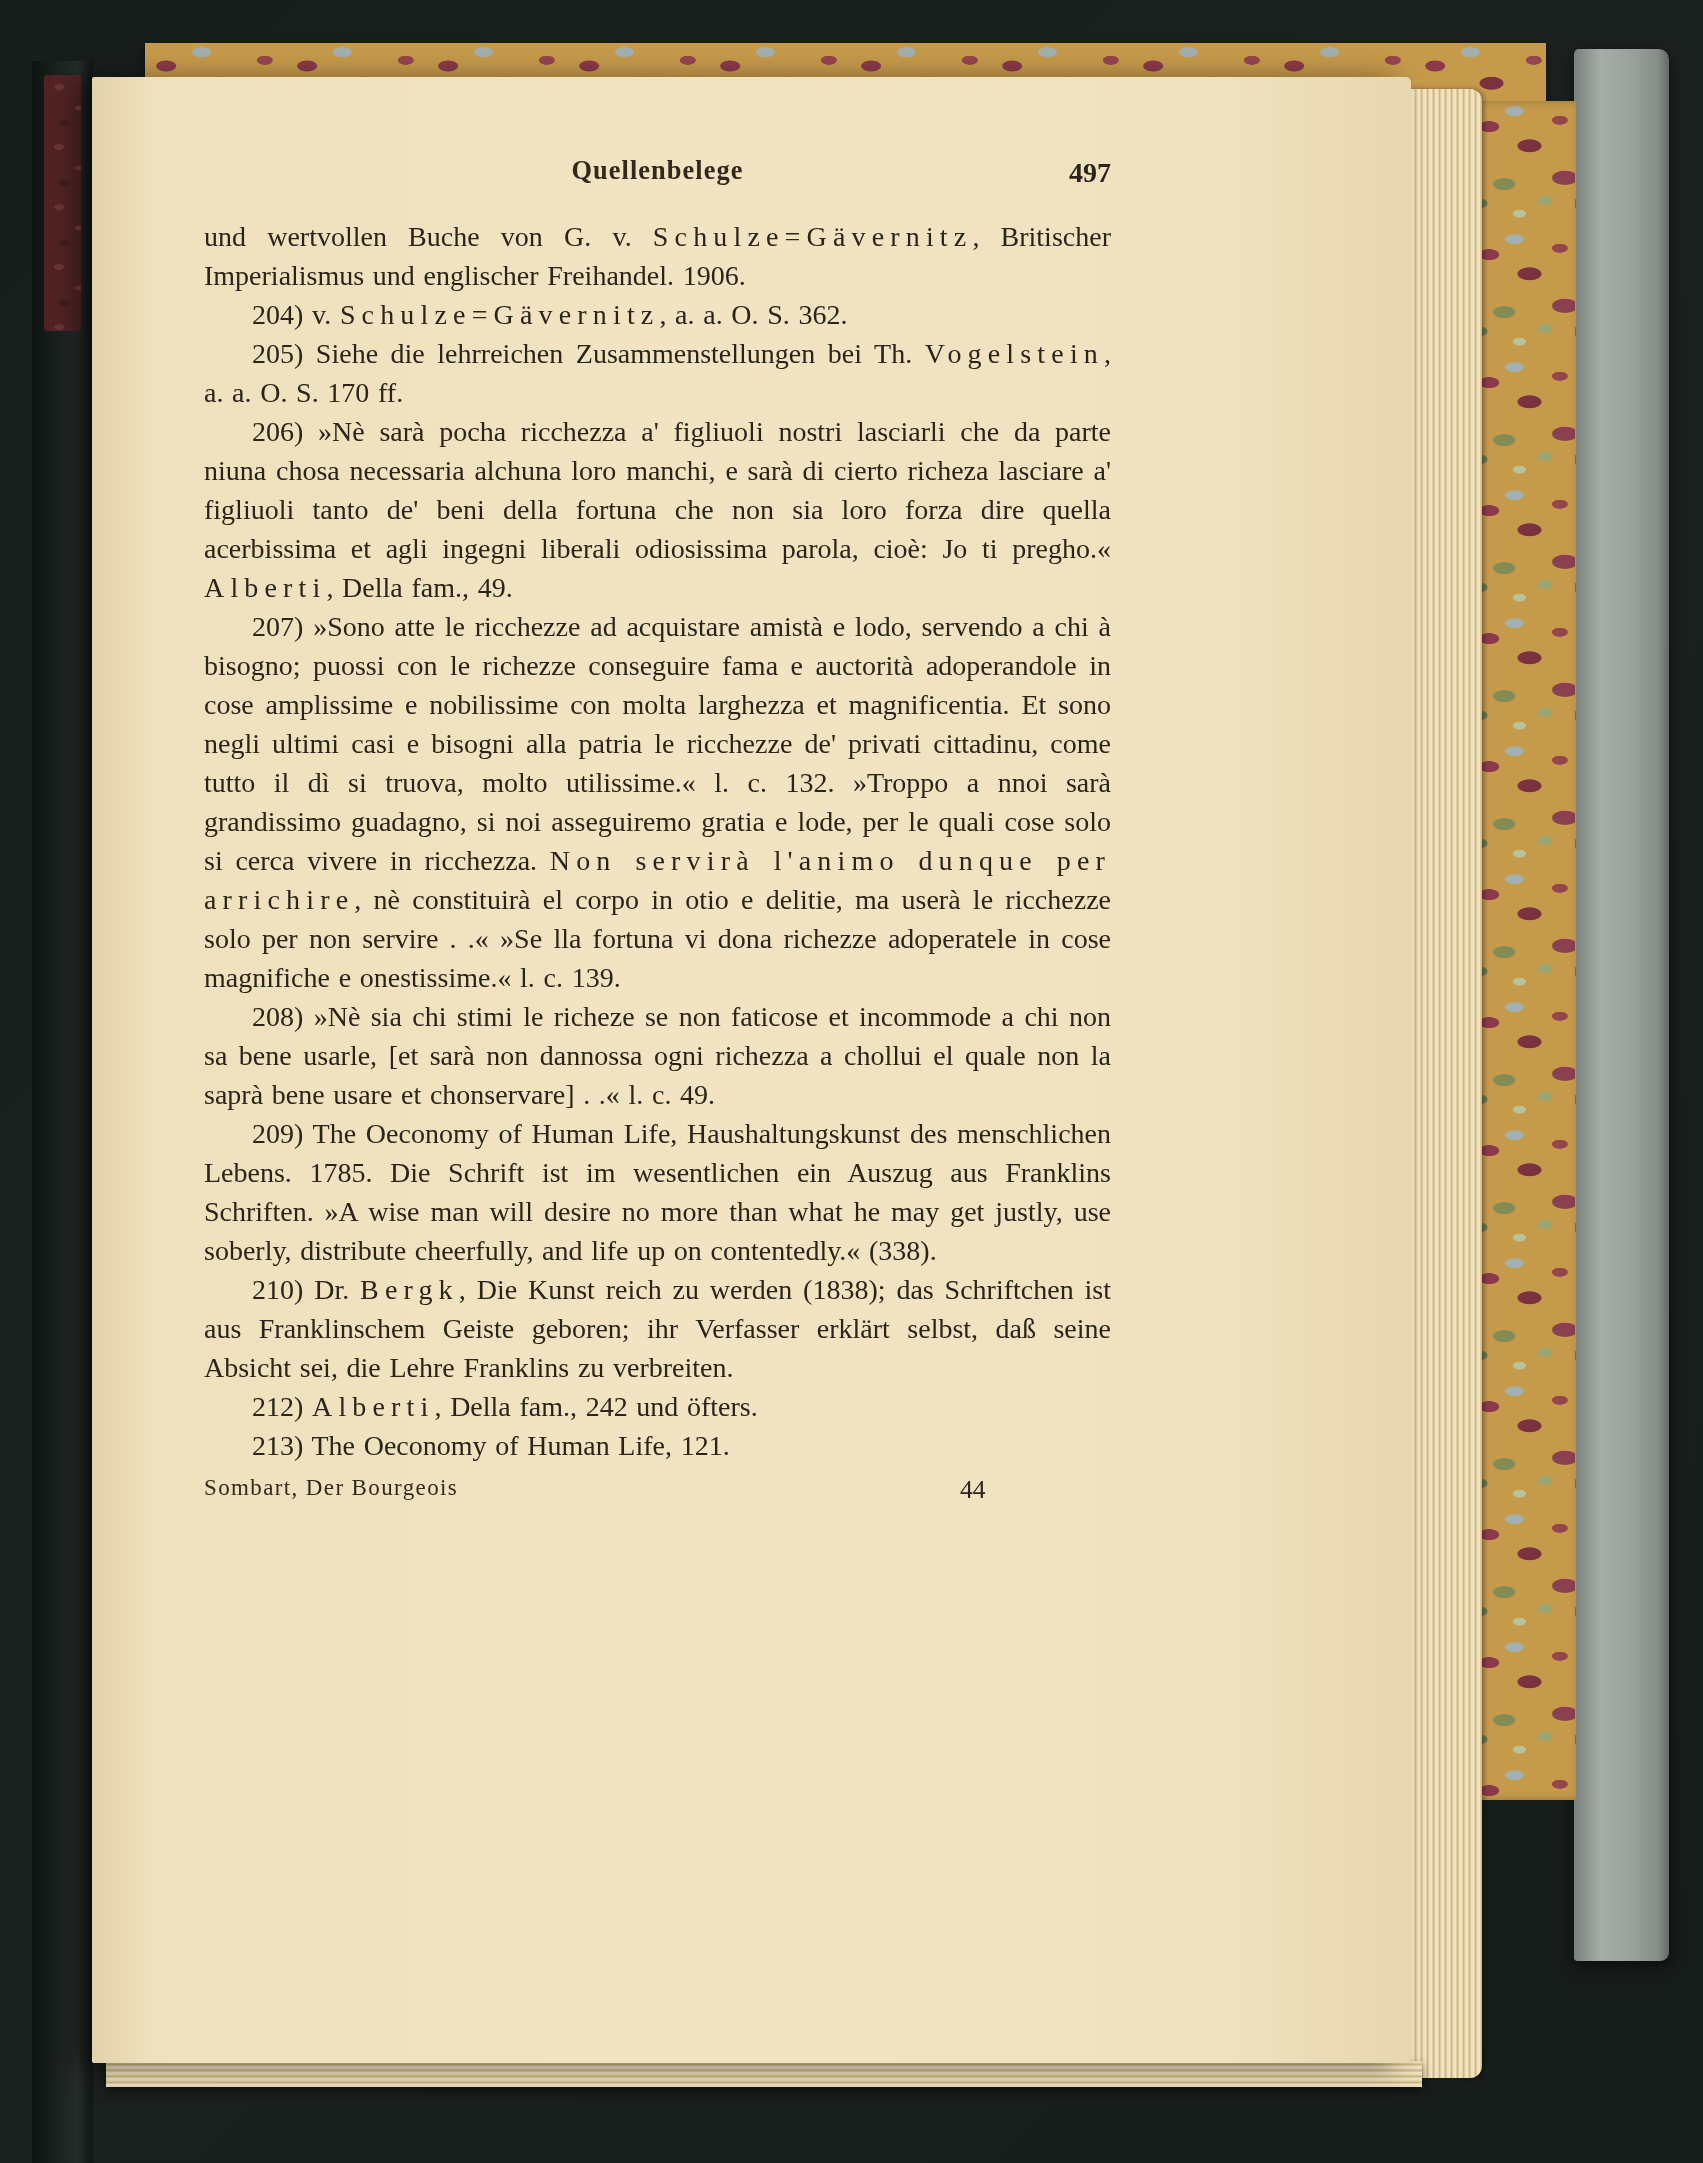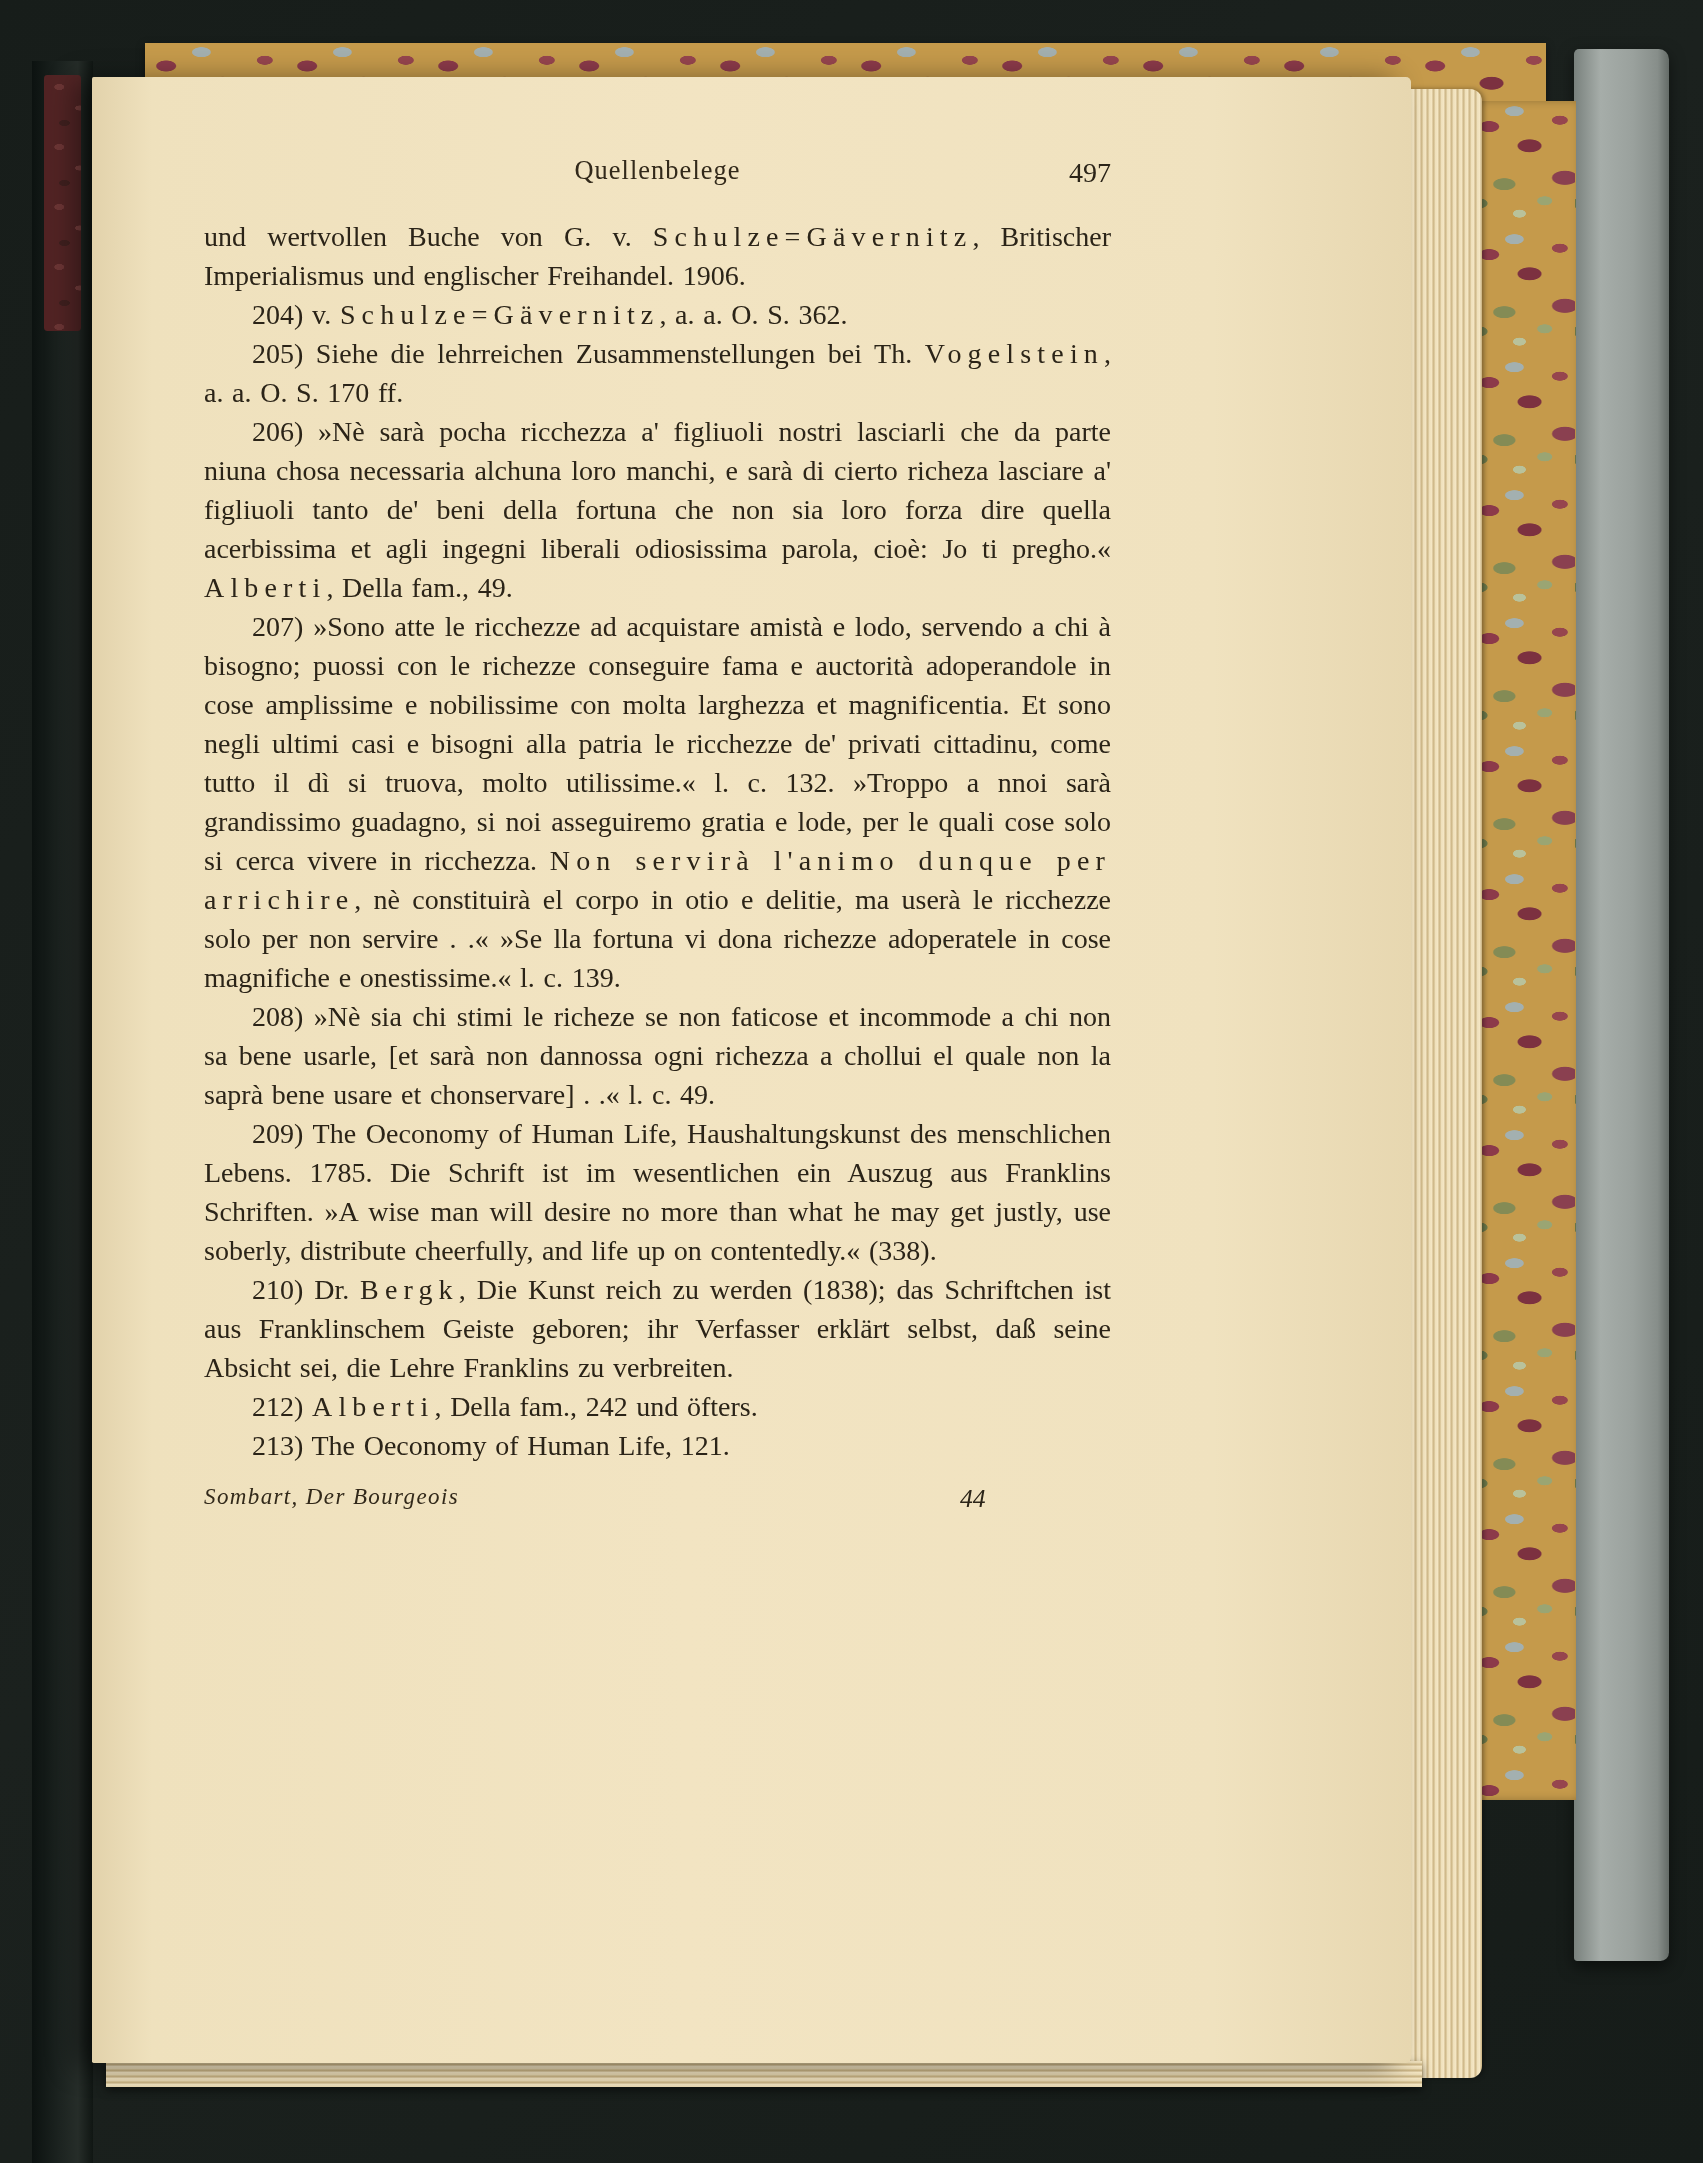--- a/index.html
+++ b/index.html
@@ -77,36 +77,36 @@
     box-sizing:border-box;
     padding:78px 300px 0 112px;
     background:
       linear-gradient(90deg,#e2d2ab 0px,#efe1bd 60px,#f2e4c2 45%,#f0e2bf 85%,#e7d7b0 100%),
       #f1e3c1;
     box-shadow:-17px 3.4px 29px rgba(0,0,0,.45);
     border-radius:1.7px 5.1px 5.1px 1.7px;
     color:#2b2418;
     overflow:hidden;
   }
-  .page-header{position:relative;height:53px;margin-bottom:8.5px;}
+  .page-header{position:relative;height:53px;margin-bottom:8.5px;font-weight:bold;}
   .header-title{
     position:absolute;left:50%;transform:translateX(-50%);
     font-size:26.4px;letter-spacing:.04em;color:#32291a;
   }
   .page-number{
     position:absolute;right:0;top:1.7px;font-size:28px;color:#2b2418;
   }
   .page-text{text-align:justify;}
   .para{
     margin:0;font-size:28px;line-height:39px;color:#2b2418;
     word-spacing:.06em;
   }
   .para.indent{text-indent:48px;}
   .sp{letter-spacing:.22em;}
-  .page-footer{position:relative;margin-top:19px;height:43px;font-size:23px;font-style:italic;}
+  .page-footer{position:relative;margin-top:10px;height:43px;font-size:23px;}
   .footer-signature{position:absolute;left:0;top:0;letter-spacing:.06em;color:#32291a;}
   .sheet-number{position:absolute;left:756px;top:0;font-size:25.6px;}
 </style>
 </head>
 <body>
 
 <div class="scene">
 
   <div class="marble marble-top"></div>
   <div class="cloth-right"></div>

